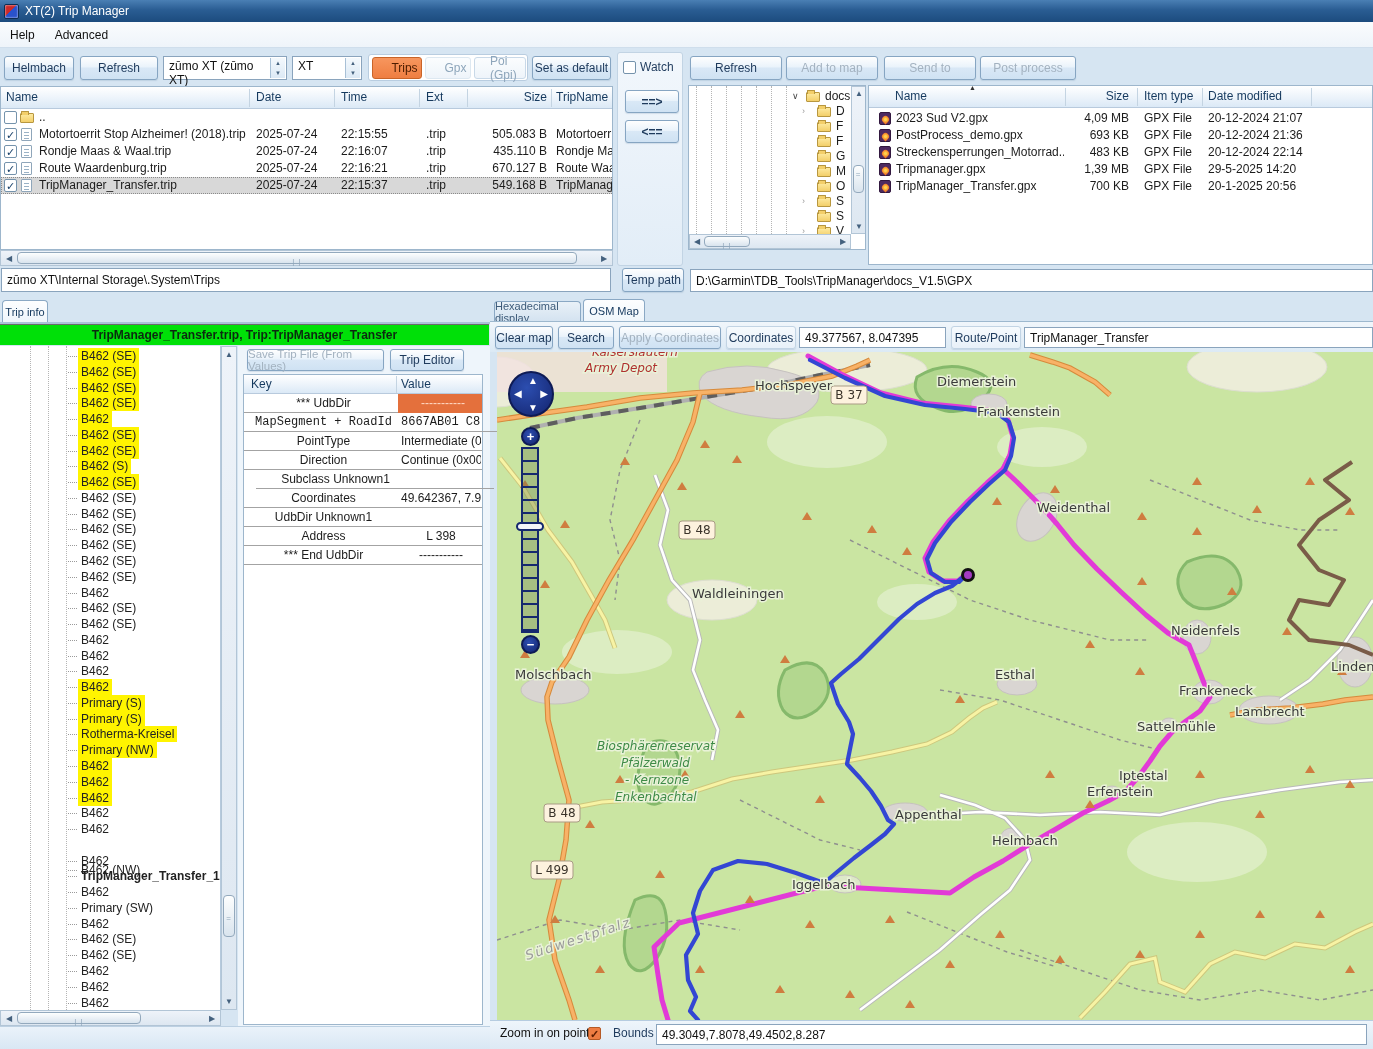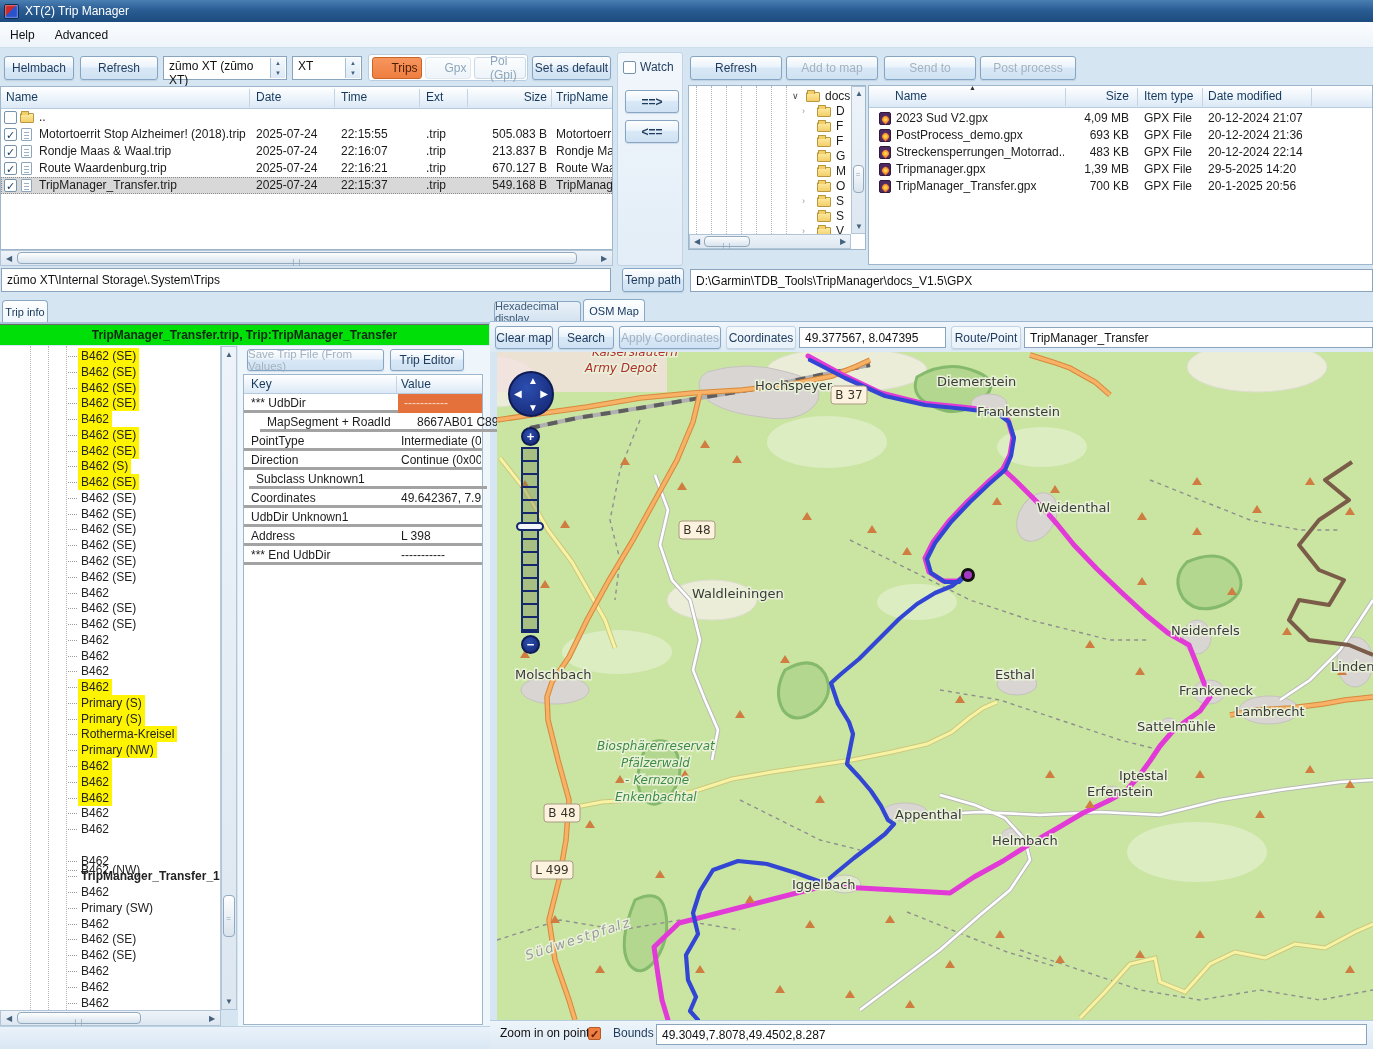--- a/index.html
+++ b/index.html
@@ -50,21 +50,21 @@
   .tab.active { background:linear-gradient(#fdfeff,#eef5fb); color:#12365c; }
 
   
   .titem { position:absolute; left:0; height:16px; line-height:16px; white-space:nowrap; font-size:12px; color:#222; }
   .titem .dash { position:absolute; left:68px; top:8px; width:9px; border-top:1px dotted #9a9a9a; }
   .titem .tl { position:absolute; left:78px; padding:0 3px; }
   .titem .tl.hl { background:#fff400; }
   .guide { position:absolute; width:0; border-left:1px dotted #b5b5b5; }
 
   
-  .kvrow { position:absolute; height:19px; line-height:19px; border-bottom:3px solid #a3a3a3; }
+  .kvrow { position:absolute; height:19px; line-height:19px; border-bottom:1px solid #a3a3a3;text-align:center; }
   .kvcell { position:absolute; overflow:hidden; white-space:nowrap; height:19px; }
 
   
   #map { left:497px; top:352px; width:876px; height:668px; overflow:hidden; background:#cae5a2; }
   #map svg text { font-family:"DejaVu Sans","Liberation Sans",sans-serif; }
   .mlabel { font-size:13px; fill:#3a3a3a; paint-order:stroke; stroke:#e9f2d8; stroke-width:3px; }
   .mlabel.red { fill:#b03030; font-style:italic; font-size:12px; }
   .mlabel.green { fill:#3d8a46; font-style:italic; font-size:12px; }
   .mlabel.rot { fill:#999; font-style:italic; font-size:13px; letter-spacing:2px; }
   .rosette { position:absolute; width:46px; height:46px; border-radius:50%; background:radial-gradient(circle at 40% 35%,#2c4eb0,#13246e); border:2px solid #0e1b55; color:#fff; }
@@ -154,21 +154,21 @@
         </div>
         <div class="lrow" style="left: 0px; top: 56px; width: 611px;">
           <div class="cb" style="left: 3px; top: 2px; position: absolute;">✓</div>
           <div class="ic-doc" style="left: 20px; top: 2px;">
             <i></i>
           </div>
           <div class="cell" style="left: 38px; width: 208px;">Rondje Maas &amp; Waal.trip</div>
           <div class="cell" style="left: 255px; width: 80px;">2025-07-24</div>
           <div class="cell" style="left: 340px; width: 80px;">22:16:07</div>
           <div class="cell" style="left: 425px; width: 44px;">.trip</div>
-          <div class="cell" style="left: 470px; width: 76px; text-align: right;">213.837 B</div>
+          <div class="cell" style="left: 470px; width: 76px; text-align: right;">435.110 B</div>
           <div class="cell" style="left: 555px; width: 56px;">Rondje Maas &amp; Waal</div>
         </div>
         <div class="lrow" style="left: 0px; top: 73px; width: 611px;">
           <div class="cb" style="left: 3px; top: 2px; position: absolute;">✓</div>
           <div class="ic-doc" style="left: 20px; top: 2px;">
             <i></i>
           </div>
           <div class="cell" style="left: 38px; width: 208px;">Route Waardenburg.trip</div>
           <div class="cell" style="left: 255px; width: 80px;">2025-07-24</div>
           <div class="cell" style="left: 340px; width: 80px;">22:16:21</div>
@@ -538,33 +538,33 @@
     <div class="abs hdr" style="left:0;top:0;width:238px;height:19px">
       <span class="abs" style="left:7px;top:2px">Key</span>
       <span class="abs" style="left:157px;top:2px">Value</span>
       <span class="vline" style="left:152px;top:1px;height:17px"></span>
     </div>
     <div id="kvRows">
         <div class="kvrow" style="left: 0px; top: 19px; width: 238px;">
           <div class="kvcell" style="left: 7px; width: 145px;">*** UdbDir</div>
           <div class="kvcell" style="left: 154px; width: 84px; background: rgb(228, 112, 60); color: rgb(255, 217, 196); padding-left: 6px;">-----------</div>
         </div>
-        <div class="kvrow" style="left: 16px; top: 38px; width: 268px;">
+        <div class="kvrow" style="left: 0px; top: 38px; width: 268px; font-family: Liberation Mono, monospace;">
           <div class="kvcell" style="left: 7px; width: 145px;">MapSegment + RoadId</div>
           <div class="kvcell" style="left: 157px; width: 80px;">8667AB01 C8978</div>
         </div>
         <div class="kvrow" style="left: 0px; top: 57px; width: 238px;">
           <div class="kvcell" style="left: 7px; width: 145px;">PointType</div>
           <div class="kvcell" style="left: 157px; width: 80px;">Intermediate (0x</div>
         </div>
         <div class="kvrow" style="left: 0px; top: 76px; width: 238px;">
           <div class="kvcell" style="left: 7px; width: 145px;">Direction</div>
           <div class="kvcell" style="left: 157px; width: 80px;">Continue (0x00)</div>
         </div>
-        <div class="kvrow" style="left: 5px; top: 95px; width: 238px;">
+        <div class="kvrow" style="left: 12px; top: 95px; width: 238px;">
           <div class="kvcell" style="left: 7px; width: 145px;">Subclass Unknown1</div>
           <div class="kvcell" style="left: 157px; width: 80px;"></div>
         </div>
         <div class="kvrow" style="left: 0px; top: 114px; width: 238px;">
           <div class="kvcell" style="left: 7px; width: 145px;">Coordinates</div>
           <div class="kvcell" style="left: 157px; width: 80px;">49.642367, 7.97</div>
         </div>
         <div class="kvrow" style="left: 0px; top: 133px; width: 238px;">
           <div class="kvcell" style="left: 7px; width: 145px;">UdbDir Unknown1</div>
           <div class="kvcell" style="left: 157px; width: 80px;"></div>

